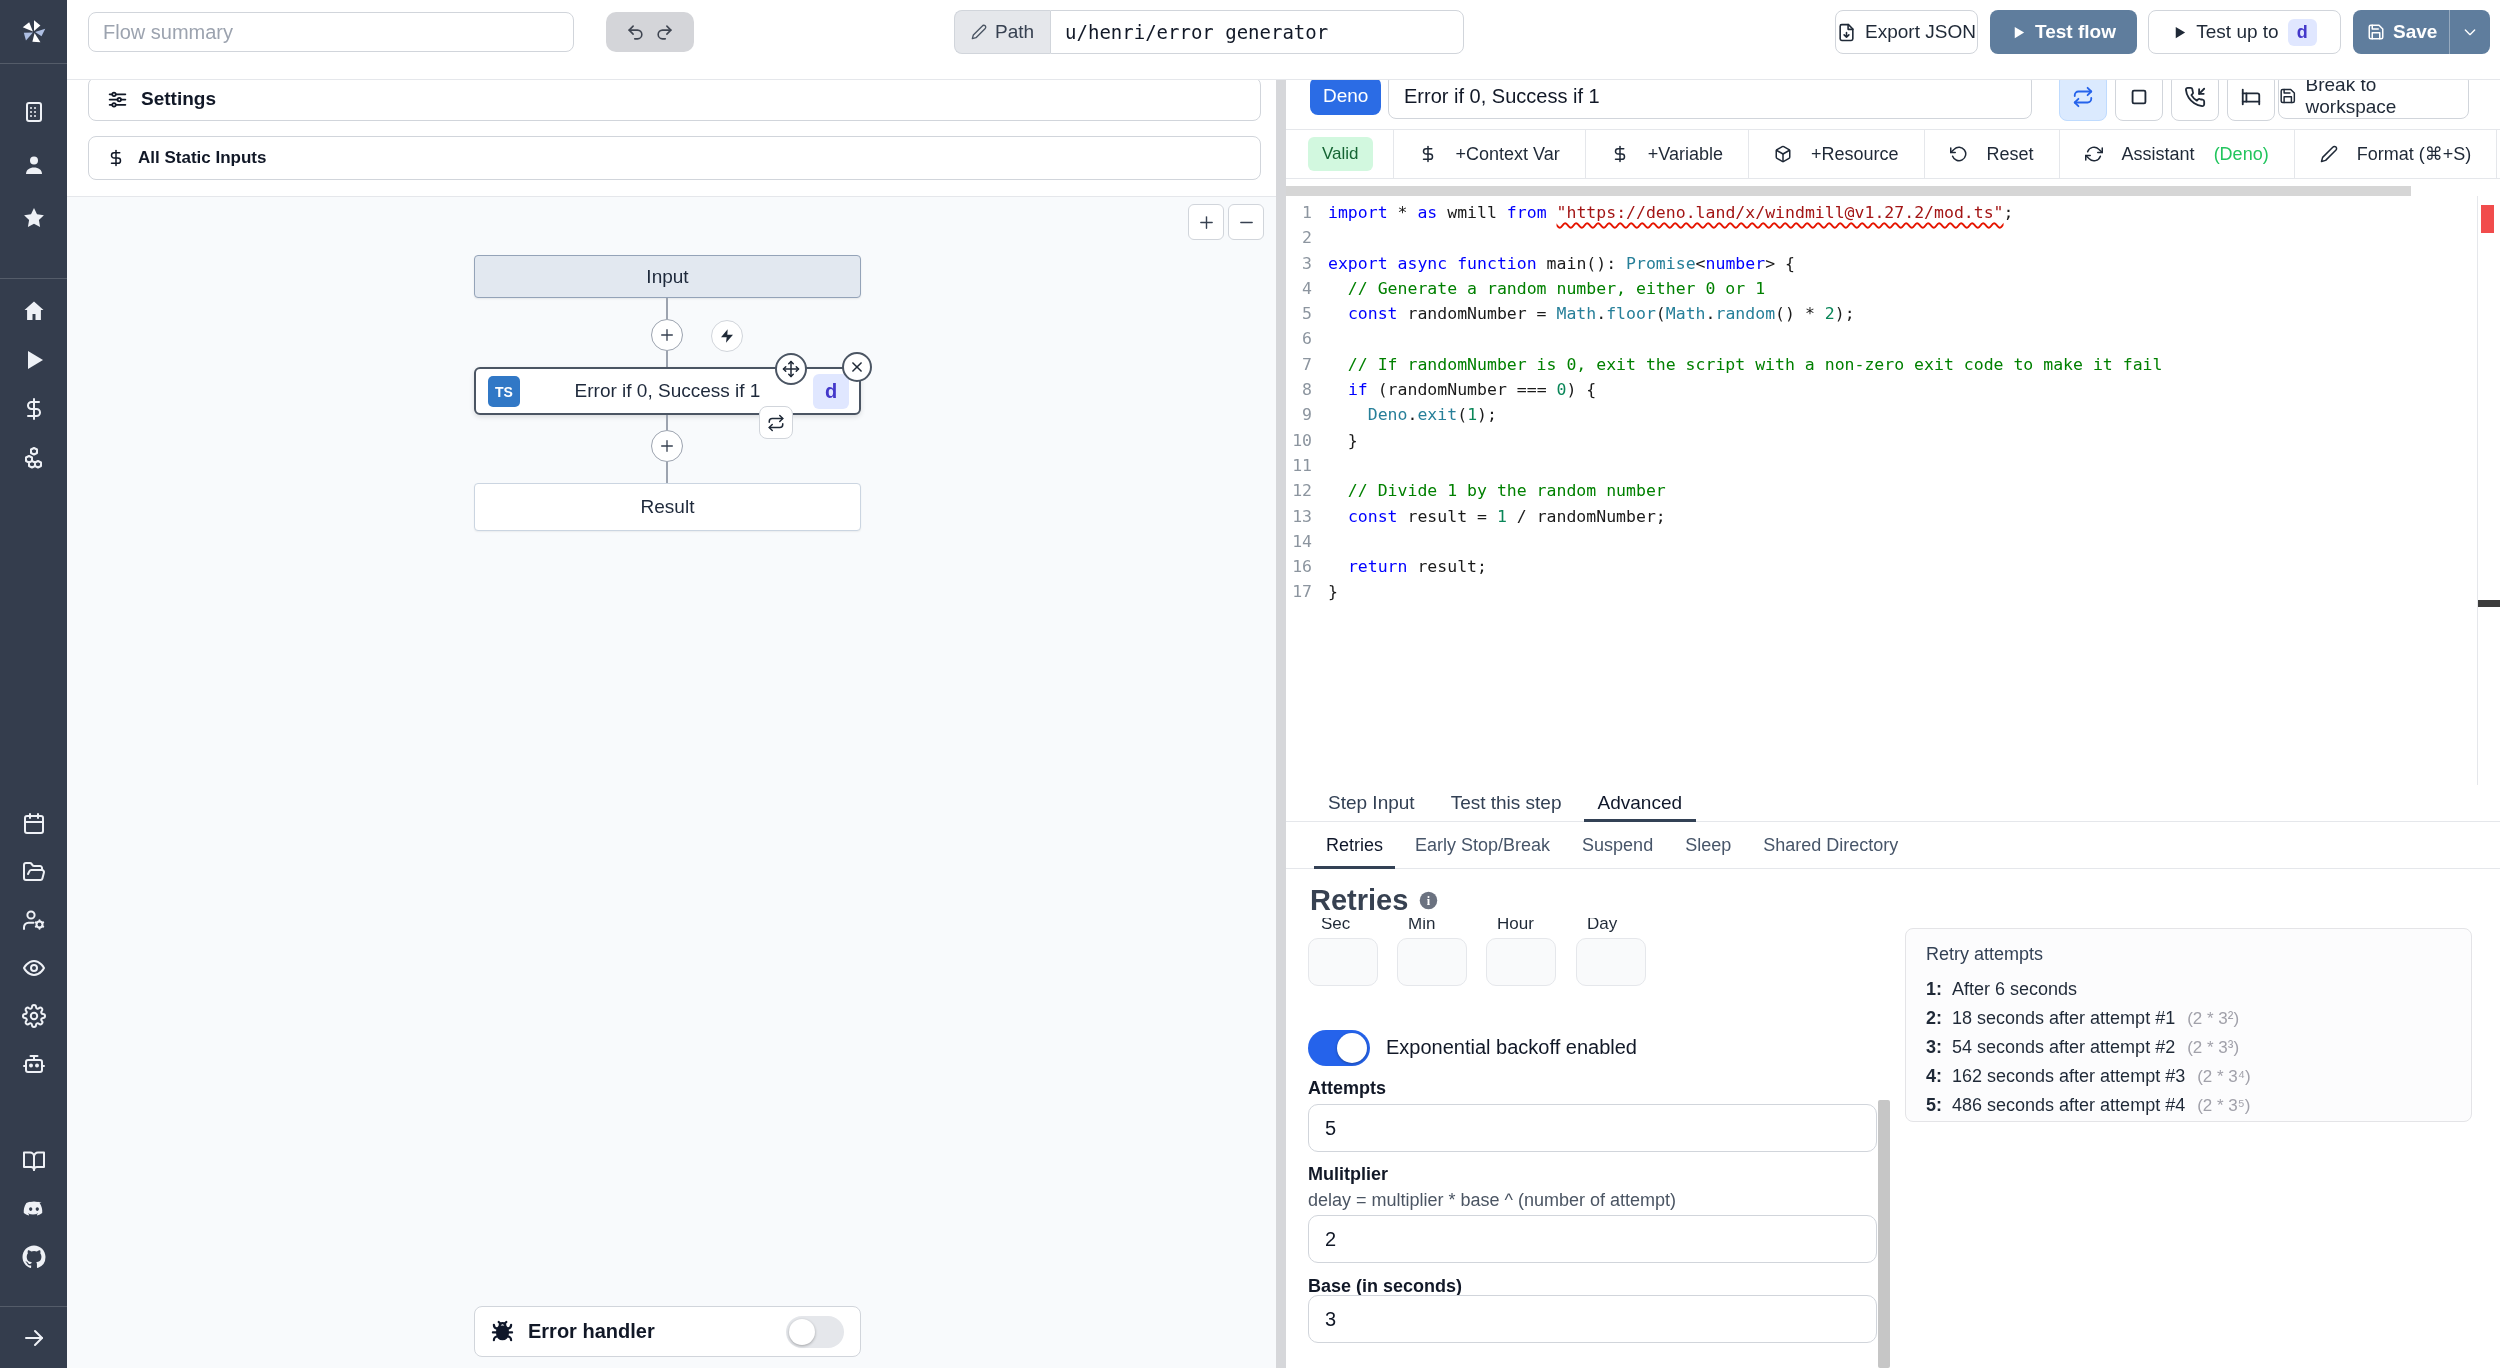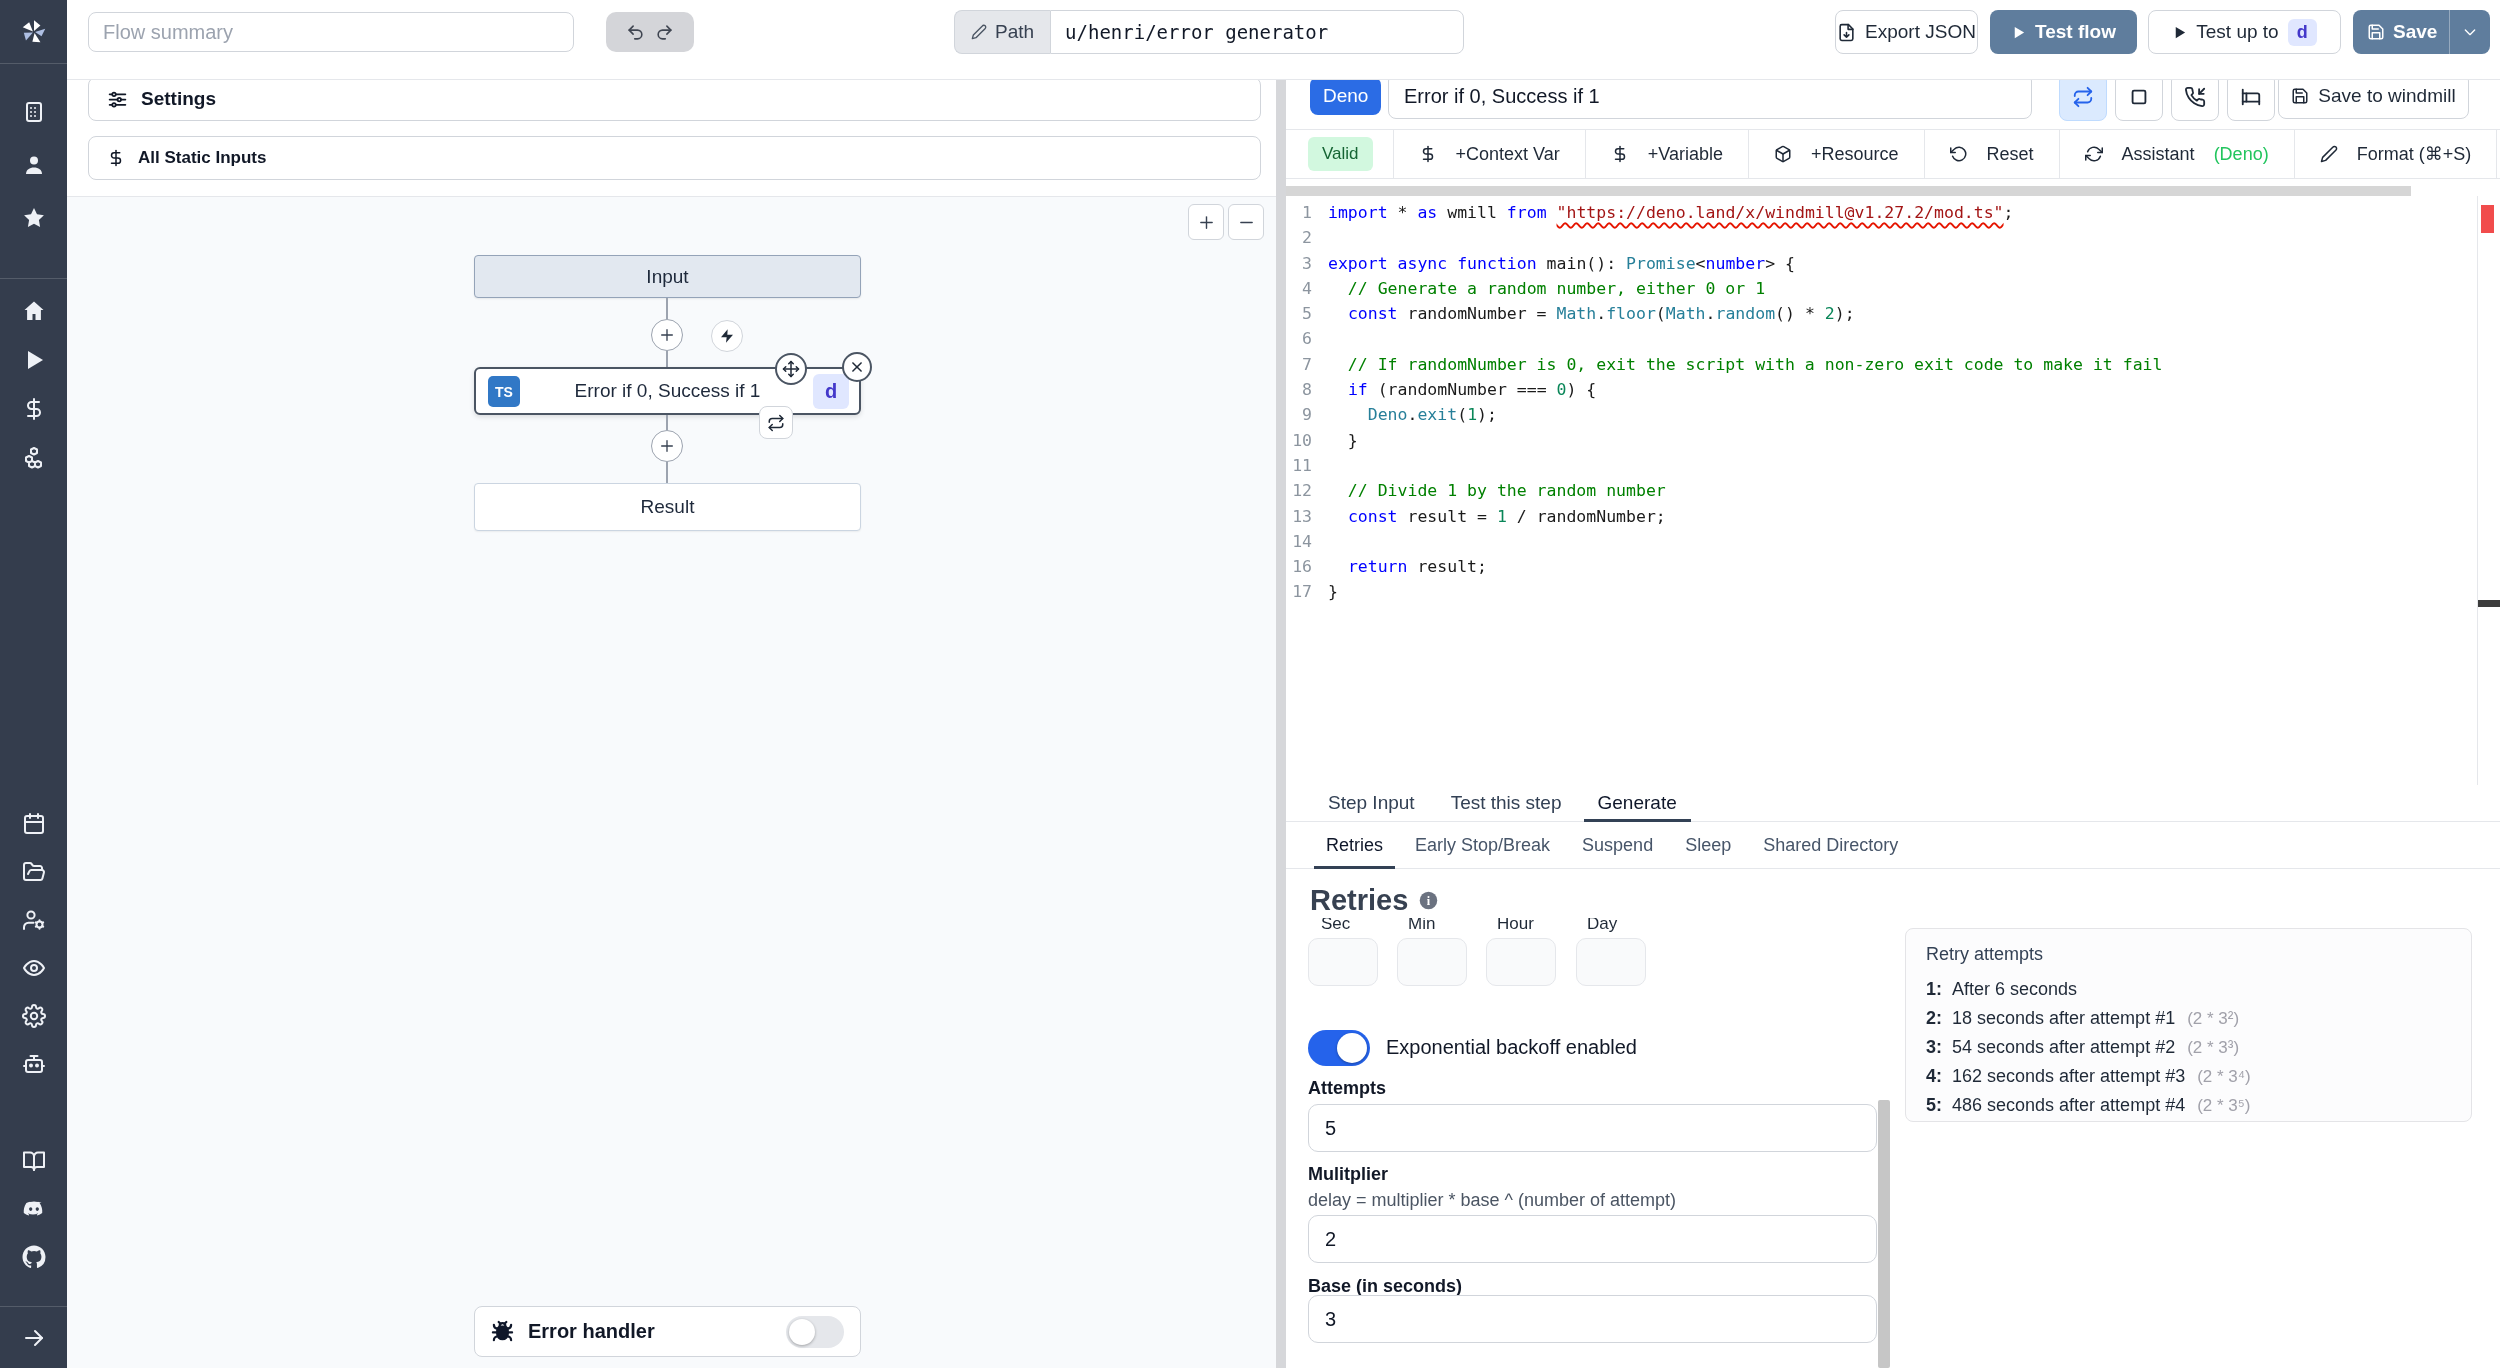--- a/index.html
+++ b/index.html
@@ -537,21 +537,21 @@
       </span>
     </div>
   <div id="save-workspace">
     <span class="icon">
         <svg viewBox="0 0 24 24" fill="none" stroke="currentColor" stroke-width="2" stroke-linecap="round" stroke-linejoin="round">
           <path d="M19 21H5a2 2 0 0 1-2-2V5a2 2 0 0 1 2-2h11l5 5v11a2 2 0 0 1-2 2z"></path>
           <polyline points="17 21 17 13 7 13 7 21"></polyline>
           <polyline points="7 3 7 8 15 8"></polyline>
         </svg>
       </span>
-    <span>Save to windmill</span>
+    <span>Break to workspace</span>
   </div>
 
   <div id="code-toolbar">
     <span id="valid-badge">Valid</span>
 
   <div class="tbar-item">
         <span class="icon">
           <svg viewBox="0 0 24 24" fill="none" stroke="currentColor" stroke-width="2" stroke-linecap="round" stroke-linejoin="round">
             <line x1="12" y1="2" x2="12" y2="22"></line>
             <path d="M17 5H9.5a3.5 3.5 0 0 0 0 7h5a3.5 3.5 0 0 1 0 7H6"></path>
@@ -638,21 +638,21 @@
       <div class="code-line"><span class="ln">17</span><span><span class="tk-pl">}</span></span></div>
     </div>
   <div id="ruler">
     <div class="err-mark"></div>
     <div class="cur-mark"></div>
   </div>
 
   <div id="step-tabs">
       <div class="tab">Step Input</div>
       <div class="tab">Test this step</div>
-      <div class="tab active">Generate</div>
+      <div class="tab active">Advanced</div>
     </div>
   <div id="advanced-tabs">
       <div class="tab active">Retries</div>
       <div class="tab">Early Stop/Break</div>
       <div class="tab">Suspend</div>
       <div class="tab">Sleep</div>
       <div class="tab">Shared Directory</div>
     </div>
 
   <div id="retries-heading">

